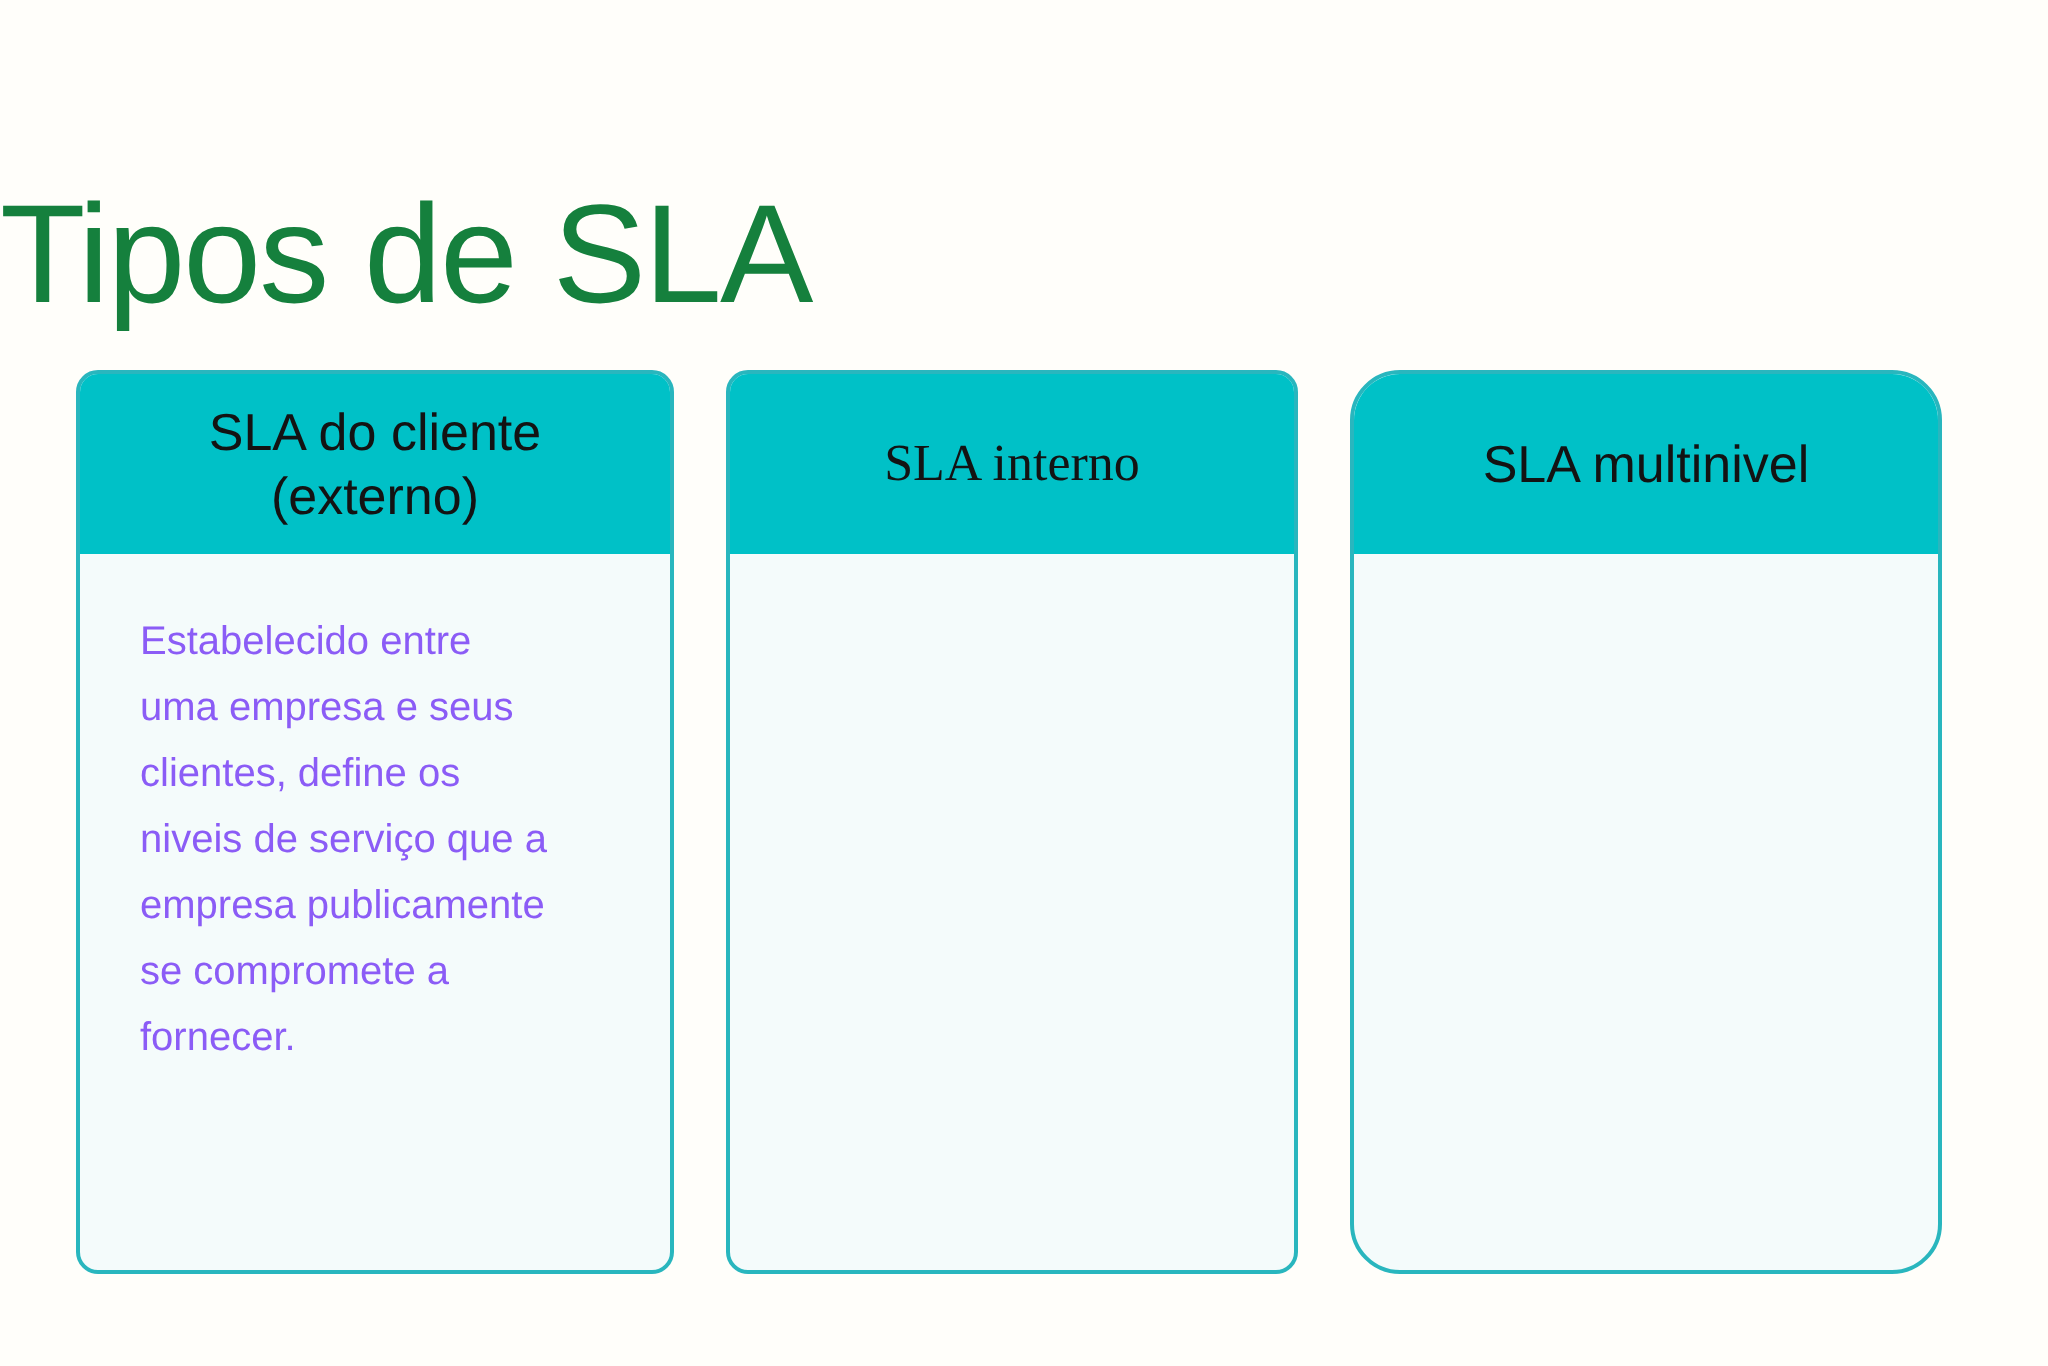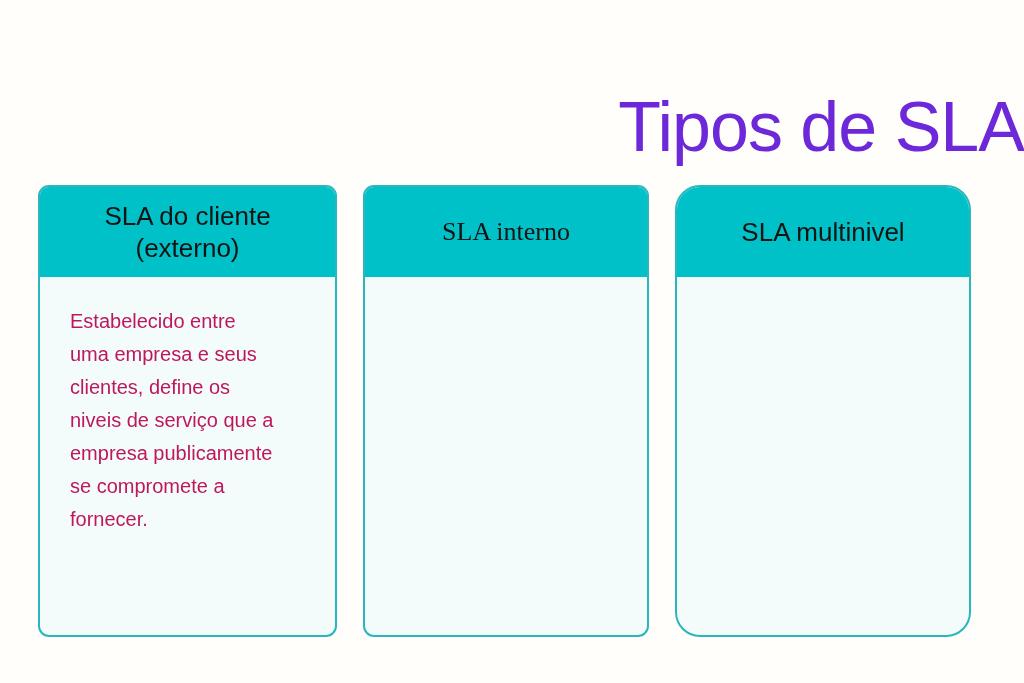--- a/index.html
+++ b/index.html
@@ -12,26 +12,26 @@
   }
   body {
     position: relative;
     background: #FFFEFA;
   }
   .page-title {
     position: absolute;
     top: 44px;
     left: 0;
     width: 1024px;
-    text-align: right;
+    text-align: left;
     font-size: 70px;
     line-height: 1.05;
     font-weight: 400;
     letter-spacing: -1px;
-    color: #6d28d9;
+    color: #15803d;
   }
   .cards-row {
     position: absolute;
     top: 185px;
     left: 38px;
     display: flex;
     gap: 26px;
     align-items: flex-end;
   }
   .card {
@@ -60,21 +60,21 @@
     line-height: 32px;
     color: #131313;
     white-space: pre-line;
     padding: 0 8px;
   }
   .card-body {
     box-sizing: border-box;
     padding: 28px 14px 0 30px;
     font-size: 20px;
     line-height: 33px;
-    color: #be185d;
+    color: #8b5cf6;
     white-space: pre-line;
   }
 </style>
 </head>
 <body>
 
 <h1 class="page-title">Tipos de SLA</h1>
 
 <div class="cards-row">
 

